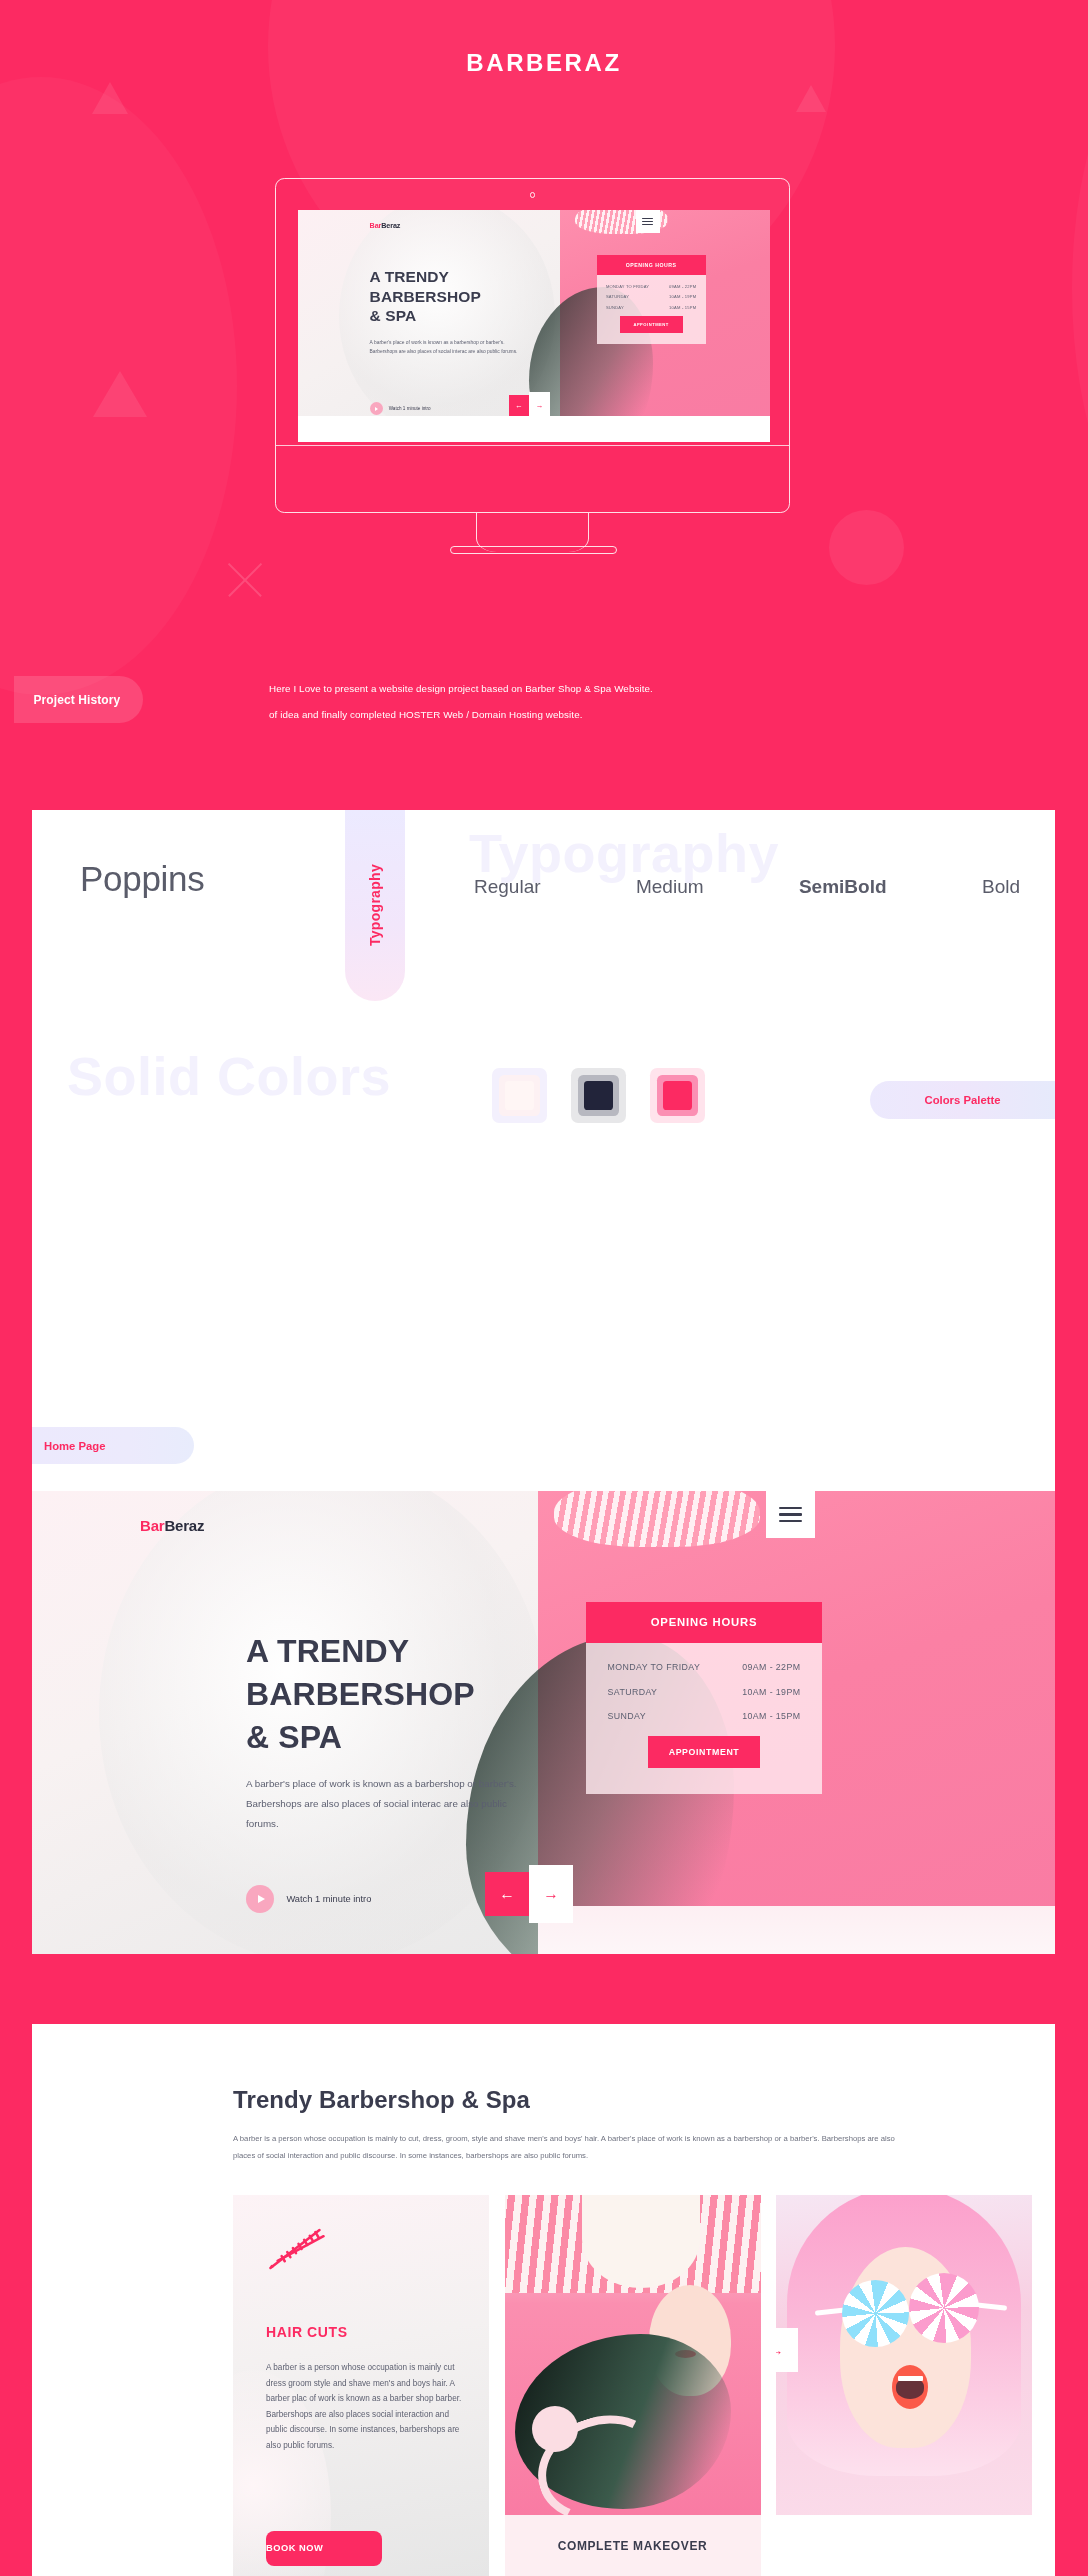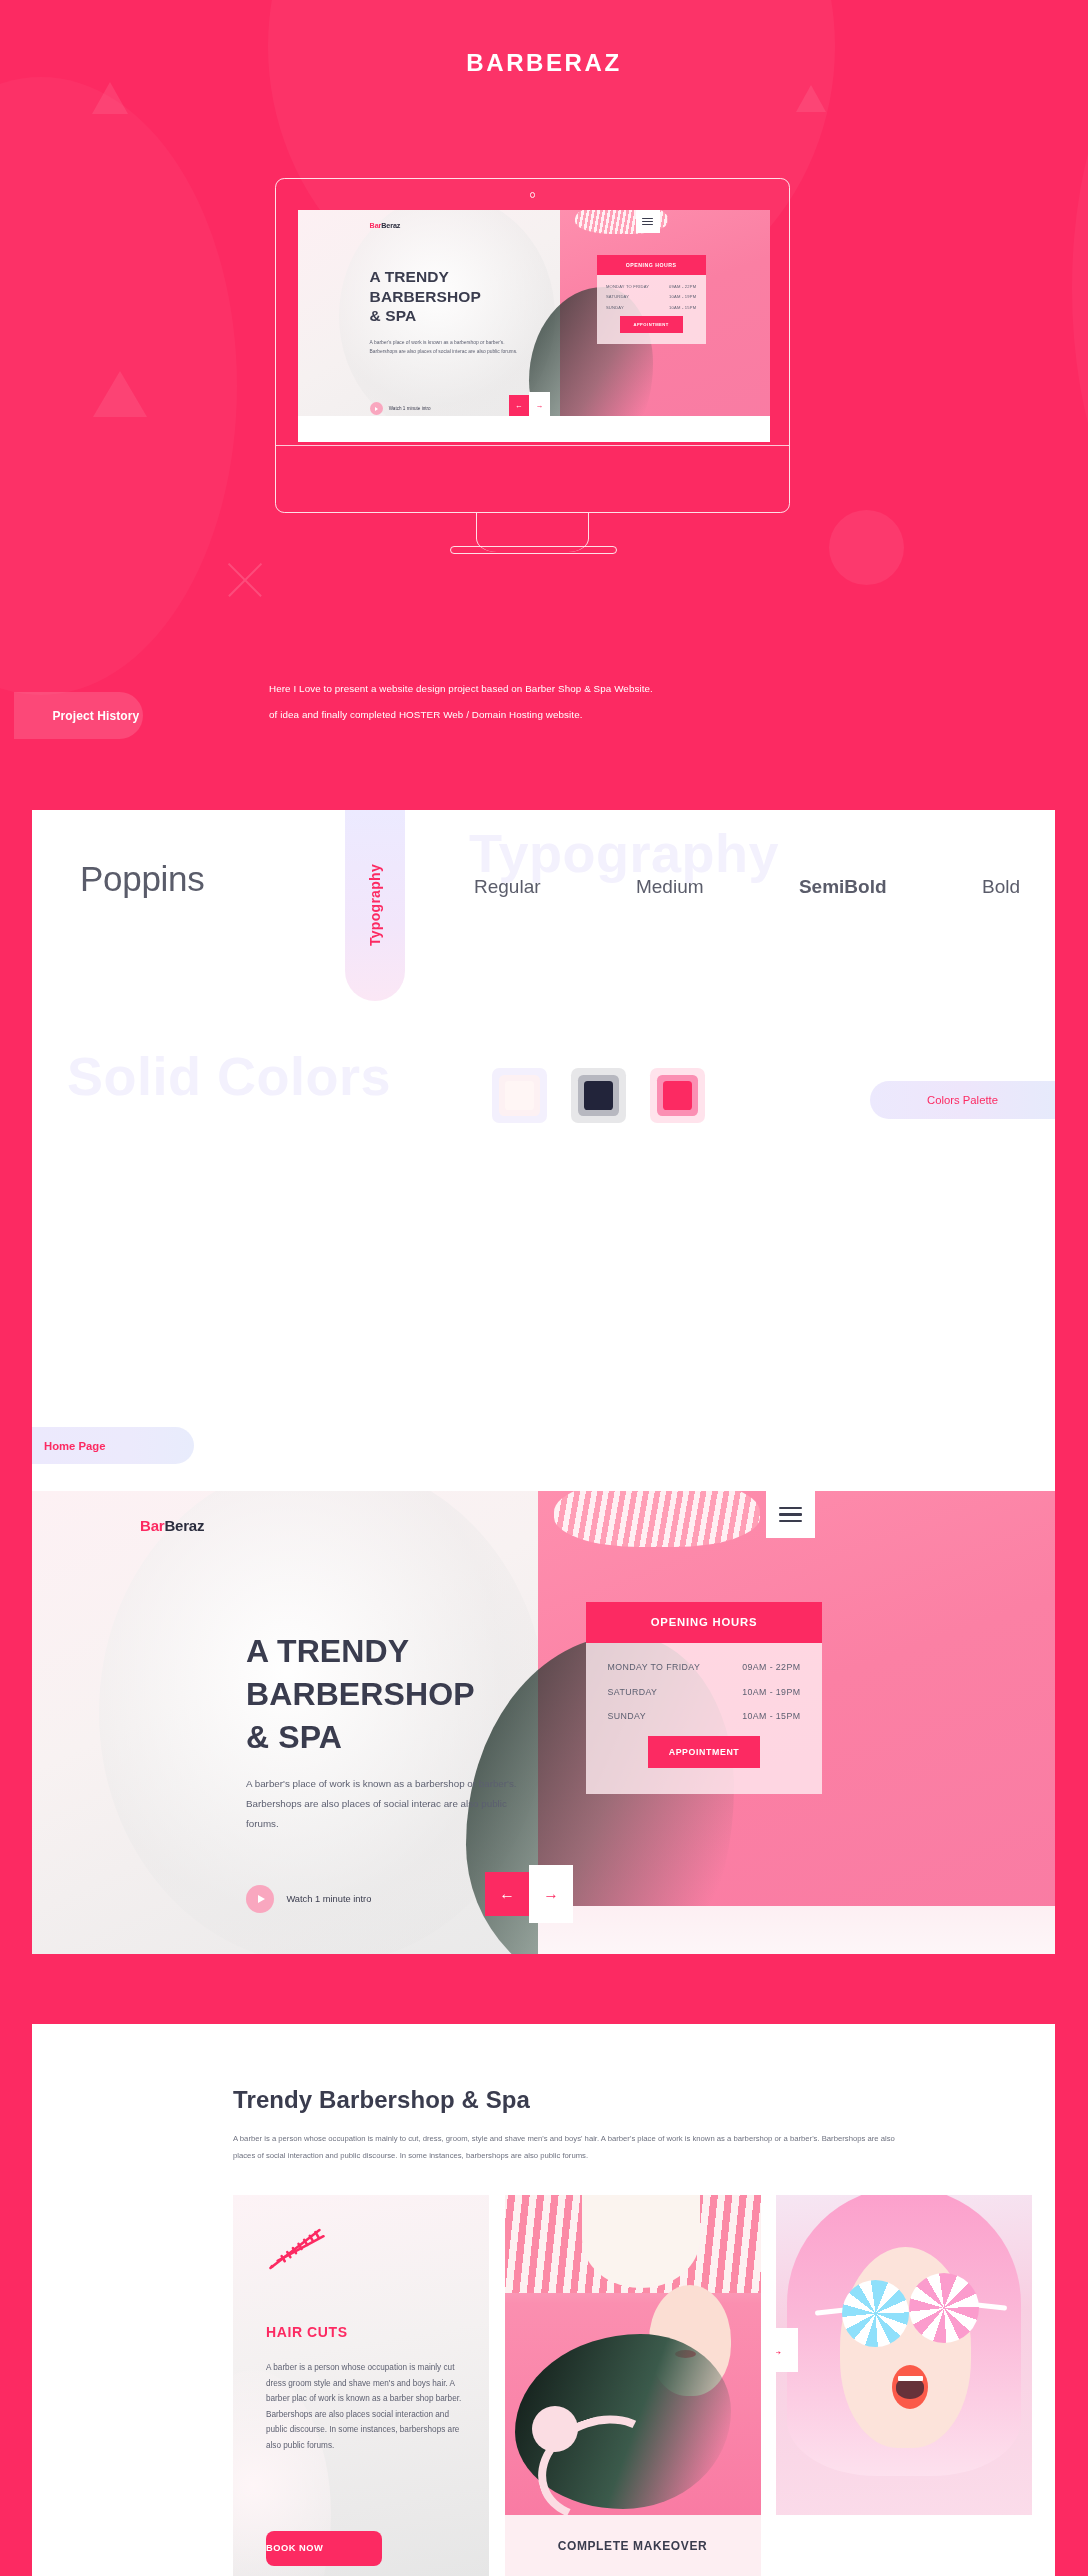--- a/index.html
+++ b/index.html
@@ -103,21 +103,21 @@
   .mini-hours-h { background:#FC2A62; color:#fff; font-size:5.2px; font-weight:700; letter-spacing:0.5px; text-align:center; padding:7.2px 0; }
   .mini-hours-b { background:rgba(255,236,240,.82); padding:8.2px 9.3px 11.3px; }
   .mini-row { display:flex; justify-content:space-between; font-size:4.1px; color:#5c5f70; letter-spacing:0.2px; margin-bottom:5.7px; font-weight:500; }
   .mini-appt { margin:5.2px auto 0; width:63px; background:#FC2A62; color:#fff; font-size:4.1px; letter-spacing:0.5px; font-weight:700; text-align:center; padding:6.2px 0; }
   .mini-bottom { position:absolute; left:0; top:206px; width:472px; height:26px; background:#fff; z-index:7; }
 
   
   .ph-pill {
     position:absolute; left:14.4px; top:676px; width:129px; height:47px;
     background:rgba(255,255,255,.14); border-radius:0 24px 24px 0;
-    display:flex; align-items:center; padding-left:38px; z-index:5;margin-top:16px;
+    display:flex; align-items:center; padding-left:19px; z-index:5;
   }
   .ph-pill span { color:#fff; font-size:12px; font-weight:600; letter-spacing:0.1px; }
   .ph-body { position:absolute; left:269px; top:676px; width:649px; z-index:5; }
   .ph-body p { color:#fff; font-size:9.8px; line-height:26px; letter-spacing:0.1px; }
 
   
   .panel { position:absolute; left:32px; top:810px; width:1023px; height:681px; background:#fff; z-index:6; }
   .ghost { position:absolute; color:#f3f1fd; font-weight:700; user-select:none; }
   .ghost-typo { left:469px; top:822px; font-size:54px; letter-spacing:0.5px; z-index:7; }
   .ghost-solid { left:67px; top:1045px; font-size:54px; letter-spacing:0.5px; z-index:7; }
@@ -140,21 +140,21 @@
   .swatches { position:absolute; left:492px; top:1068px; display:flex; gap:24px; z-index:9; }
   .sw-outer { width:55px; height:55px; border-radius:7.2px; display:flex; align-items:center; justify-content:center; }
   .sw-mid { width:41px; height:41px; border-radius:5.2px; display:flex; align-items:center; justify-content:center; }
   .sw-in { width:29px; height:29px; border-radius:3.6px; }
 
   .cp-pill {
     position:absolute; left:870px; top:1081px; width:185px; height:38px;
     background:linear-gradient(90deg,#ece9fd 0%,#eee6fb 50%,#e6eafb 100%);
     border-radius:19px 0 0 19px; display:flex; align-items:center; justify-content:center; z-index:9;
   }
-  .cp-pill span { color:#FC2A62; font-size:11.3px; font-weight:400; }
+  .cp-pill span { color:#FC2A62; font-size:11.3px; font-weight:700; }
 
   .hp-pill {
     position:absolute; left:32px; top:1427px; width:162px; height:37px;
     background:linear-gradient(90deg,#ece9fd 0%,#eceafc 60%,#e8ecfc 100%);
     border-radius:0 18.5px 18.5px 0; display:flex; align-items:center; padding-left:12px; z-index:9;
   }
   .hp-pill span { color:#FC2A62; font-size:11.3px; font-weight:600; }
 
   
   .hero { position:absolute; left:32px; top:1491px; width:1023px; height:463px; overflow:hidden; z-index:6; }

